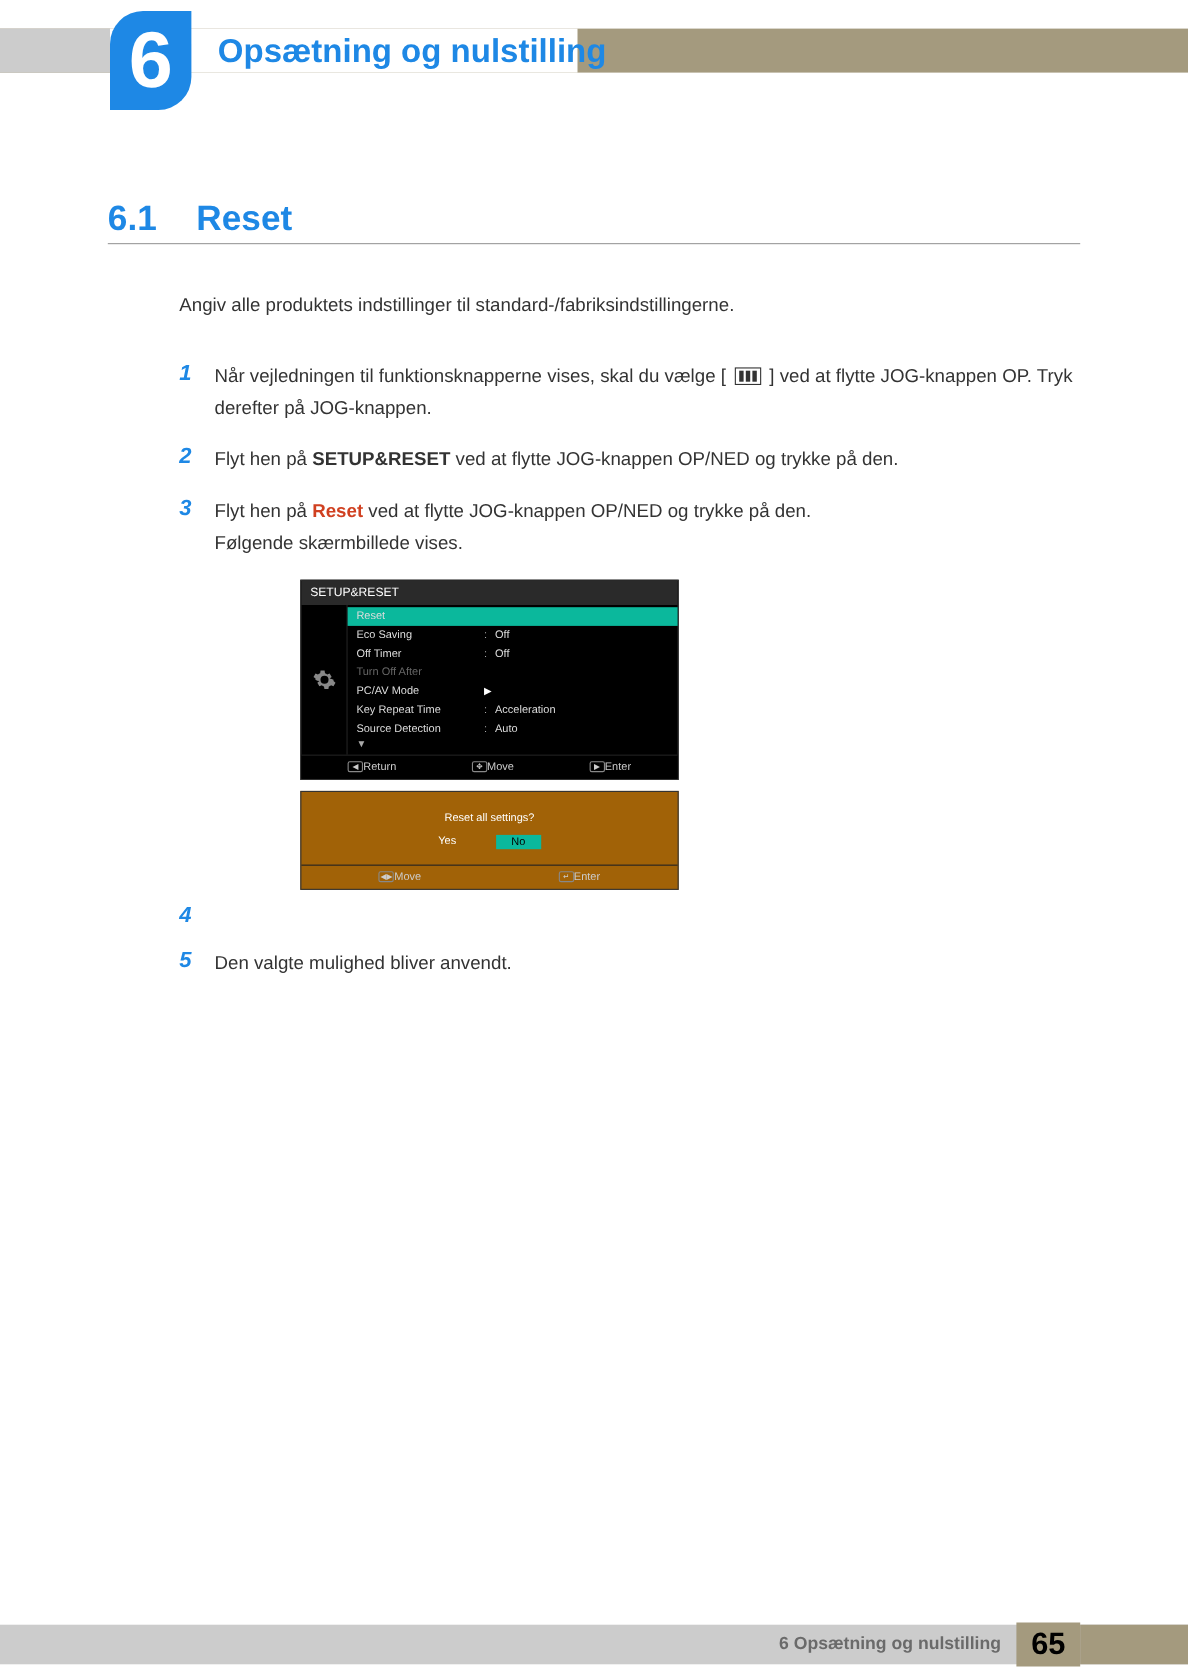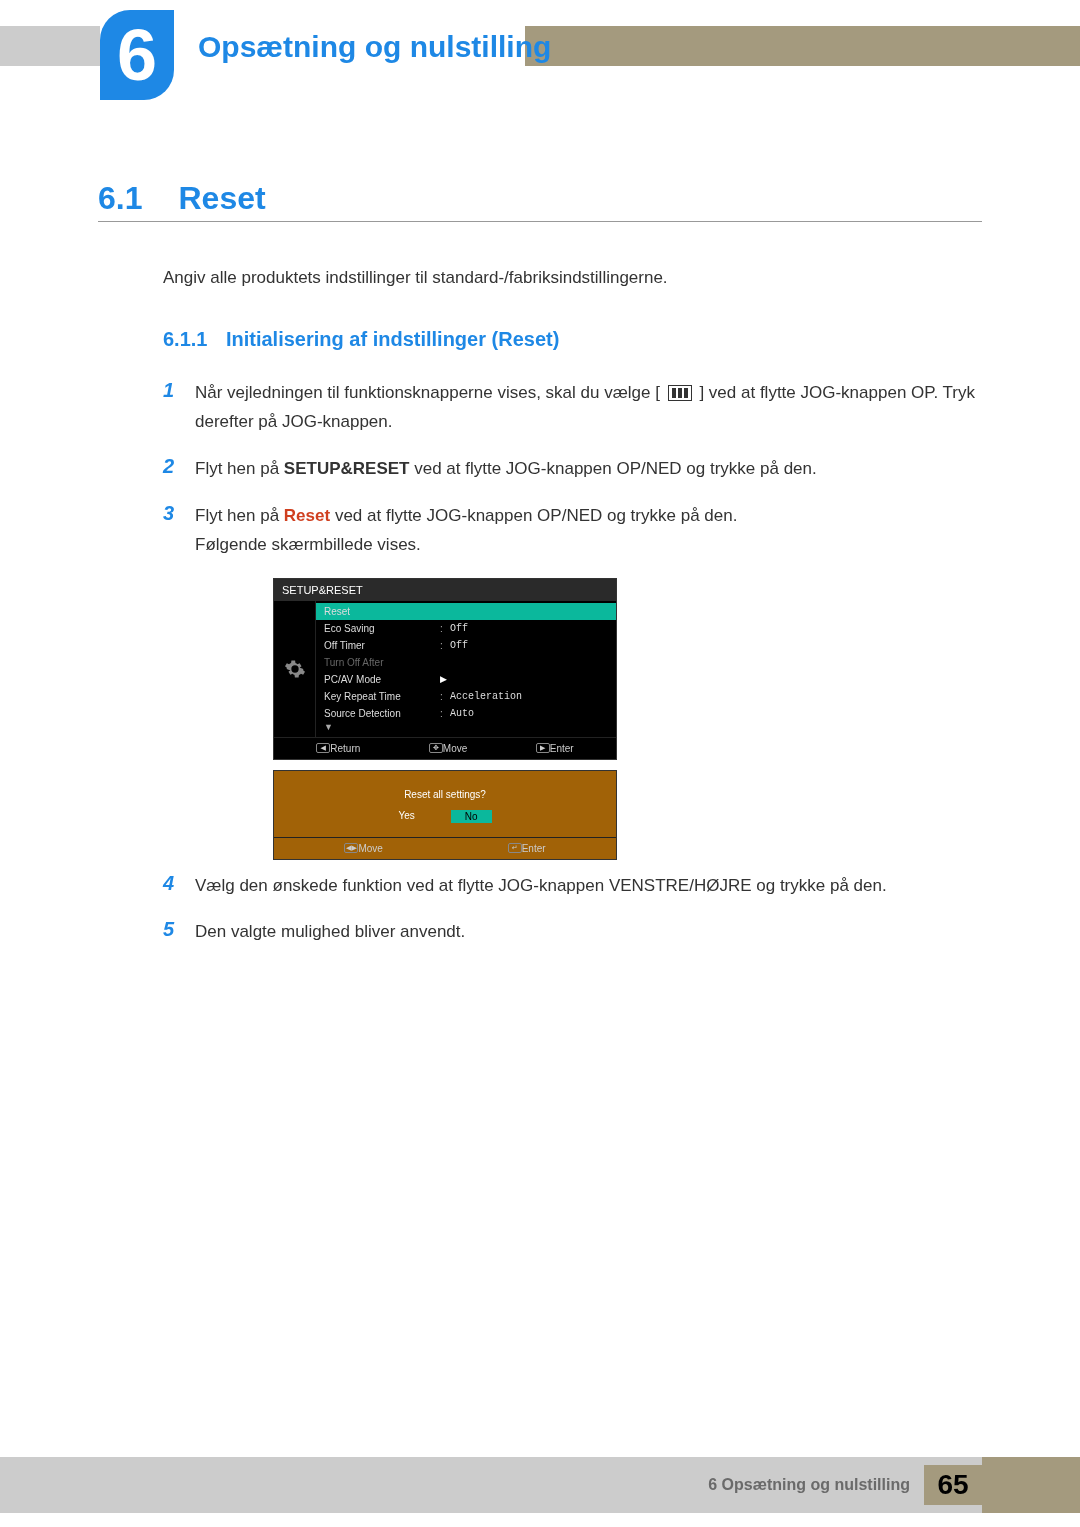--- a/index.html
+++ b/index.html
@@ -184,21 +184,21 @@
   padding: 3px 10px 3px 8px;
   font-size: 10px;
 }
 .osd-row.highlight {
   background: #0bb89c;
   color: #000;
 }
 .osd-row-label { width: 116px; color: #ddd; }
 .osd-row.dim .osd-row-label { color: #666; }
 .osd-row-colon { width: 10px; color: #aaa; }
-.osd-row-val { color: #ddd; flex: 1; font-family: Liberation Mono, monospace; }
+.osd-row-val { color: #ddd; flex: 1; }
 .osd-row-arrow { color: #fff; font-size: 9px; }
 .osd-arrow-down { padding: 0 0 3px 8px; font-size: 9px; color: #aaa; }
 .osd-footer {
   display: flex;
   justify-content: space-around;
   padding: 5px 8px;
   background: #000;
   border-top: 1px solid #222;
   font-size: 10px;
 }
@@ -247,21 +247,21 @@
   justify-content: space-around;
   padding: 5px 8px;
   border-top: 1px solid #222;
   font-size: 10px;
 }
 .bottom-bar {
   position: absolute;
   bottom: 14px;
   left: 0;
   right: 0;
-  height: 56px;
+  height: 36px;
   background: #ccc;
   margin-top: 23px;
 }
 .bottom-bar-right {
   position: absolute;
   right: 98px;
   top: 0;
   bottom: 0;
   display: flex;
   align-items: center;
@@ -304,24 +304,20 @@
 
 <div class="content">
 
   <div class="section-header">
     <span class="section-num">6.1</span>
     <span class="section-title">Reset</span>
   </div>
 
   <p class="intro">Angiv alle produktets indstillinger til standard-/fabriksindstillingerne.</p>
 
-  <div class="subsection">
-    <span class="subsection-num">6.1.1</span>
-    <span class="subsection-title">Initialisering af indstillinger (Reset)</span>
-  </div>
 
   <div class="steps">
 
     <div class="step">
       <div class="step-num">1</div>
       <div class="step-text">
         <span>Når vejledningen til funktionsknapperne vises, skal du vælge [</span>
         <span class="icon-inline">
           <span class="menu-icon-box">
               <span></span>
@@ -426,21 +422,20 @@
           <div class="osd-footer-item">
             <span class="osd-footer-icon">↵</span>
             <span>Enter</span>
           </div>
         </div>
       </div>
     </div>
 
     <div class="step">
       <div class="step-num">4</div>
-      <div class="step-text">Vælg den ønskede funktion ved at flytte JOG-knappen VENSTRE/HØJRE og trykke på den.</div>
     </div>
 
     <div class="step">
       <div class="step-num">5</div>
       <div class="step-text">Den valgte mulighed bliver anvendt.</div>
     </div>
 
   </div>
 </div>
 

